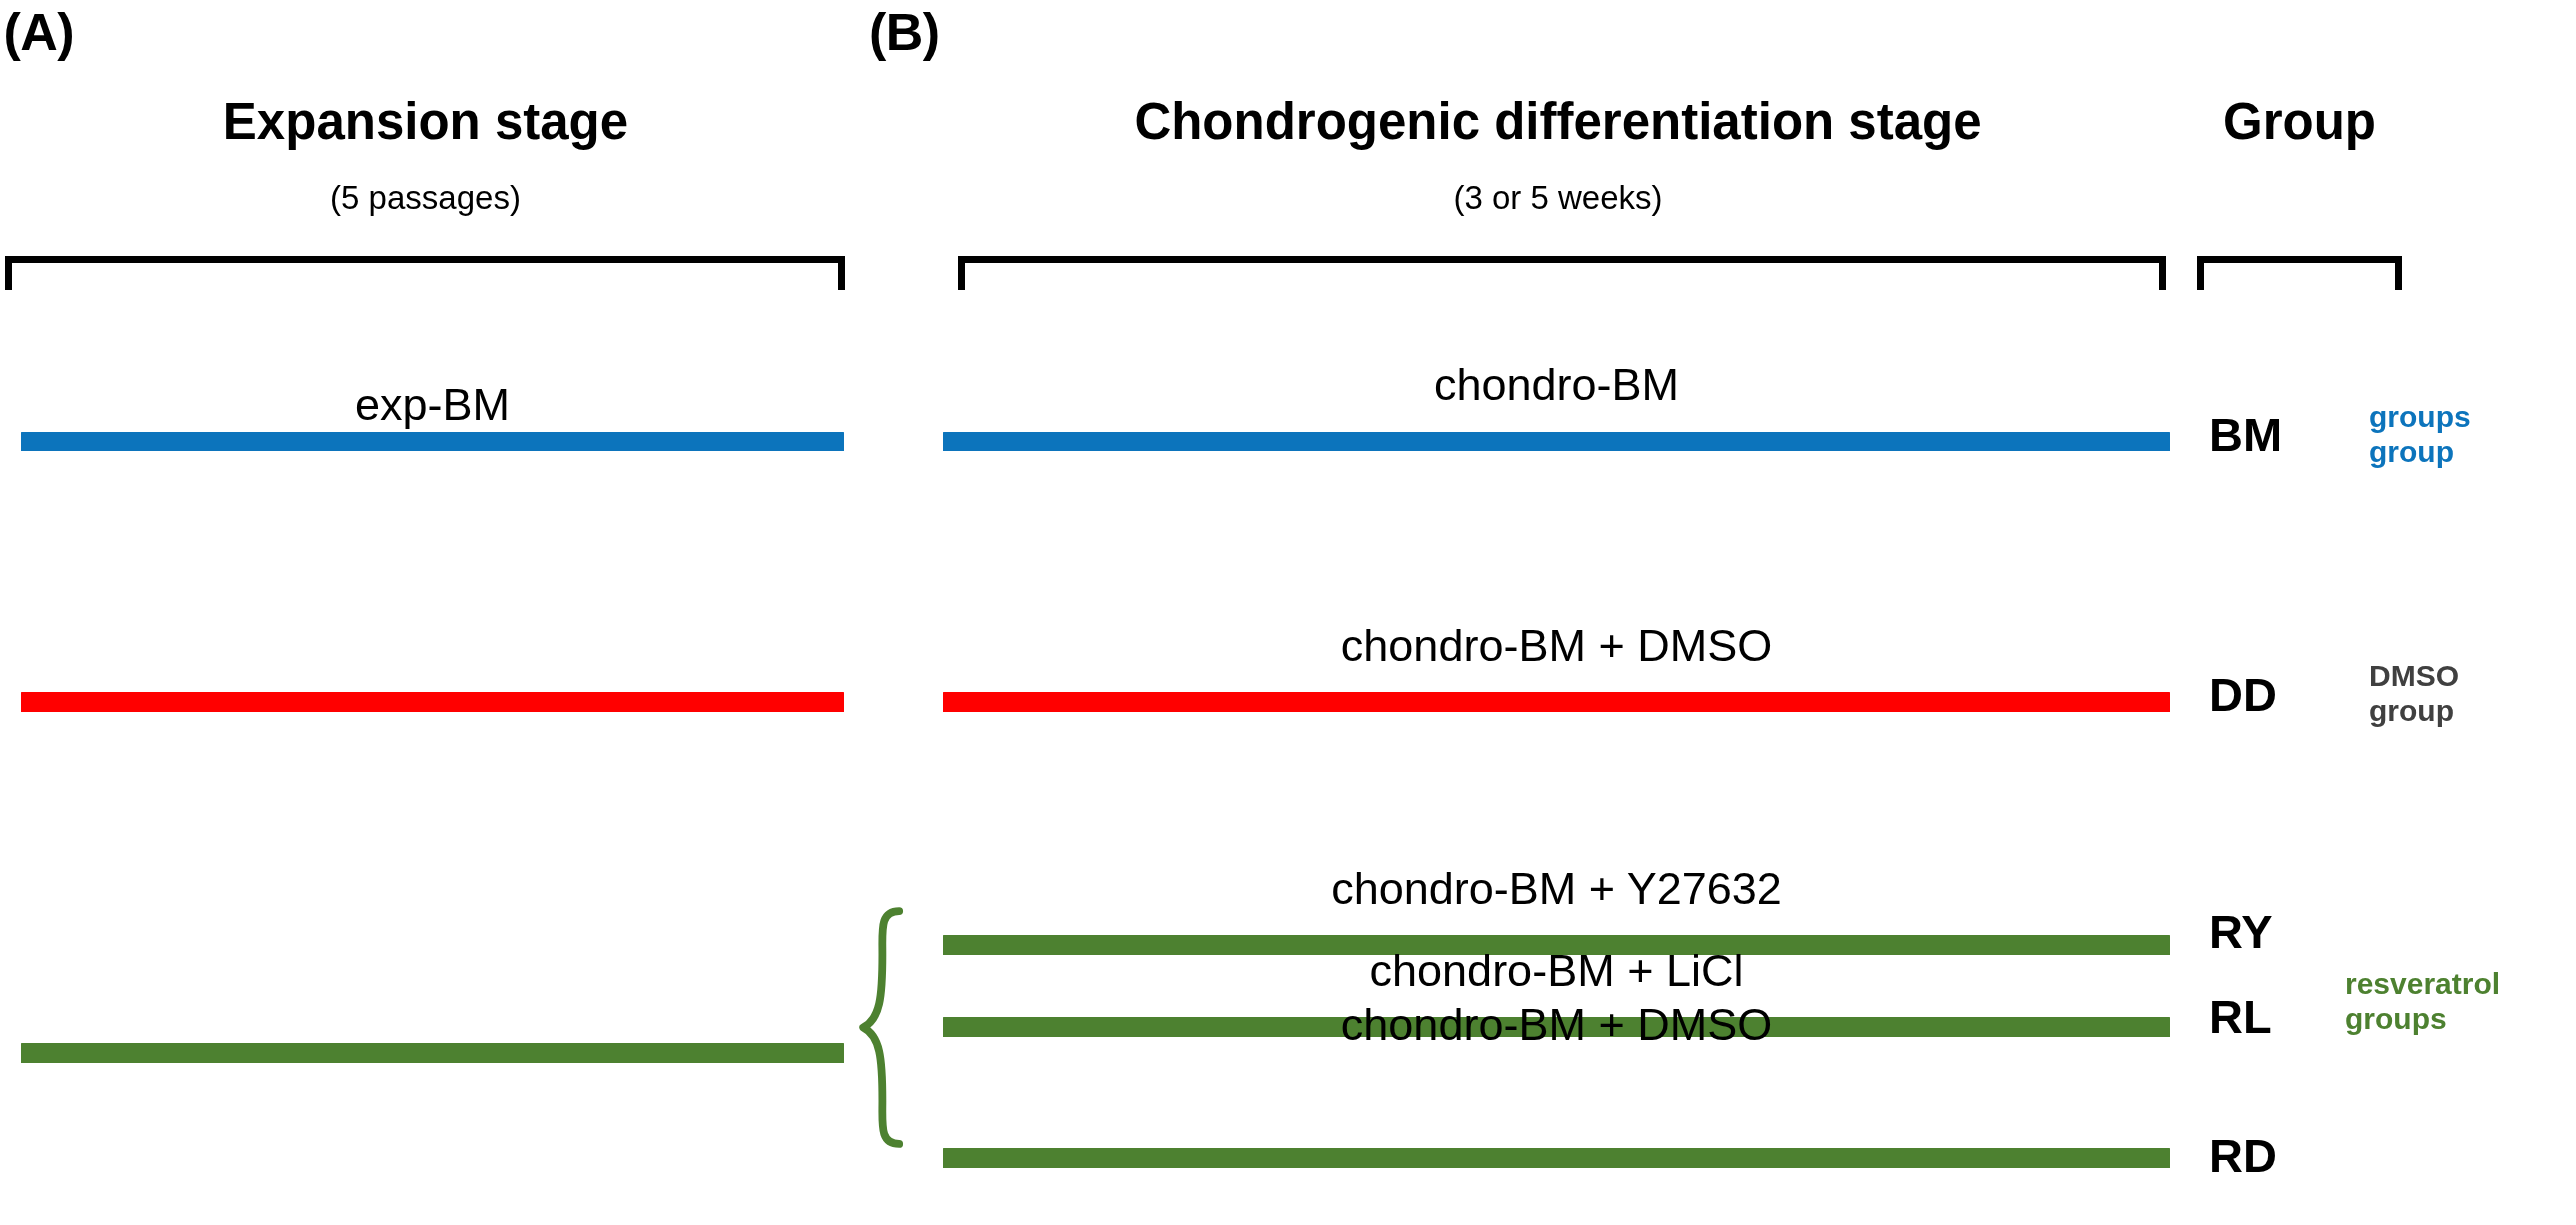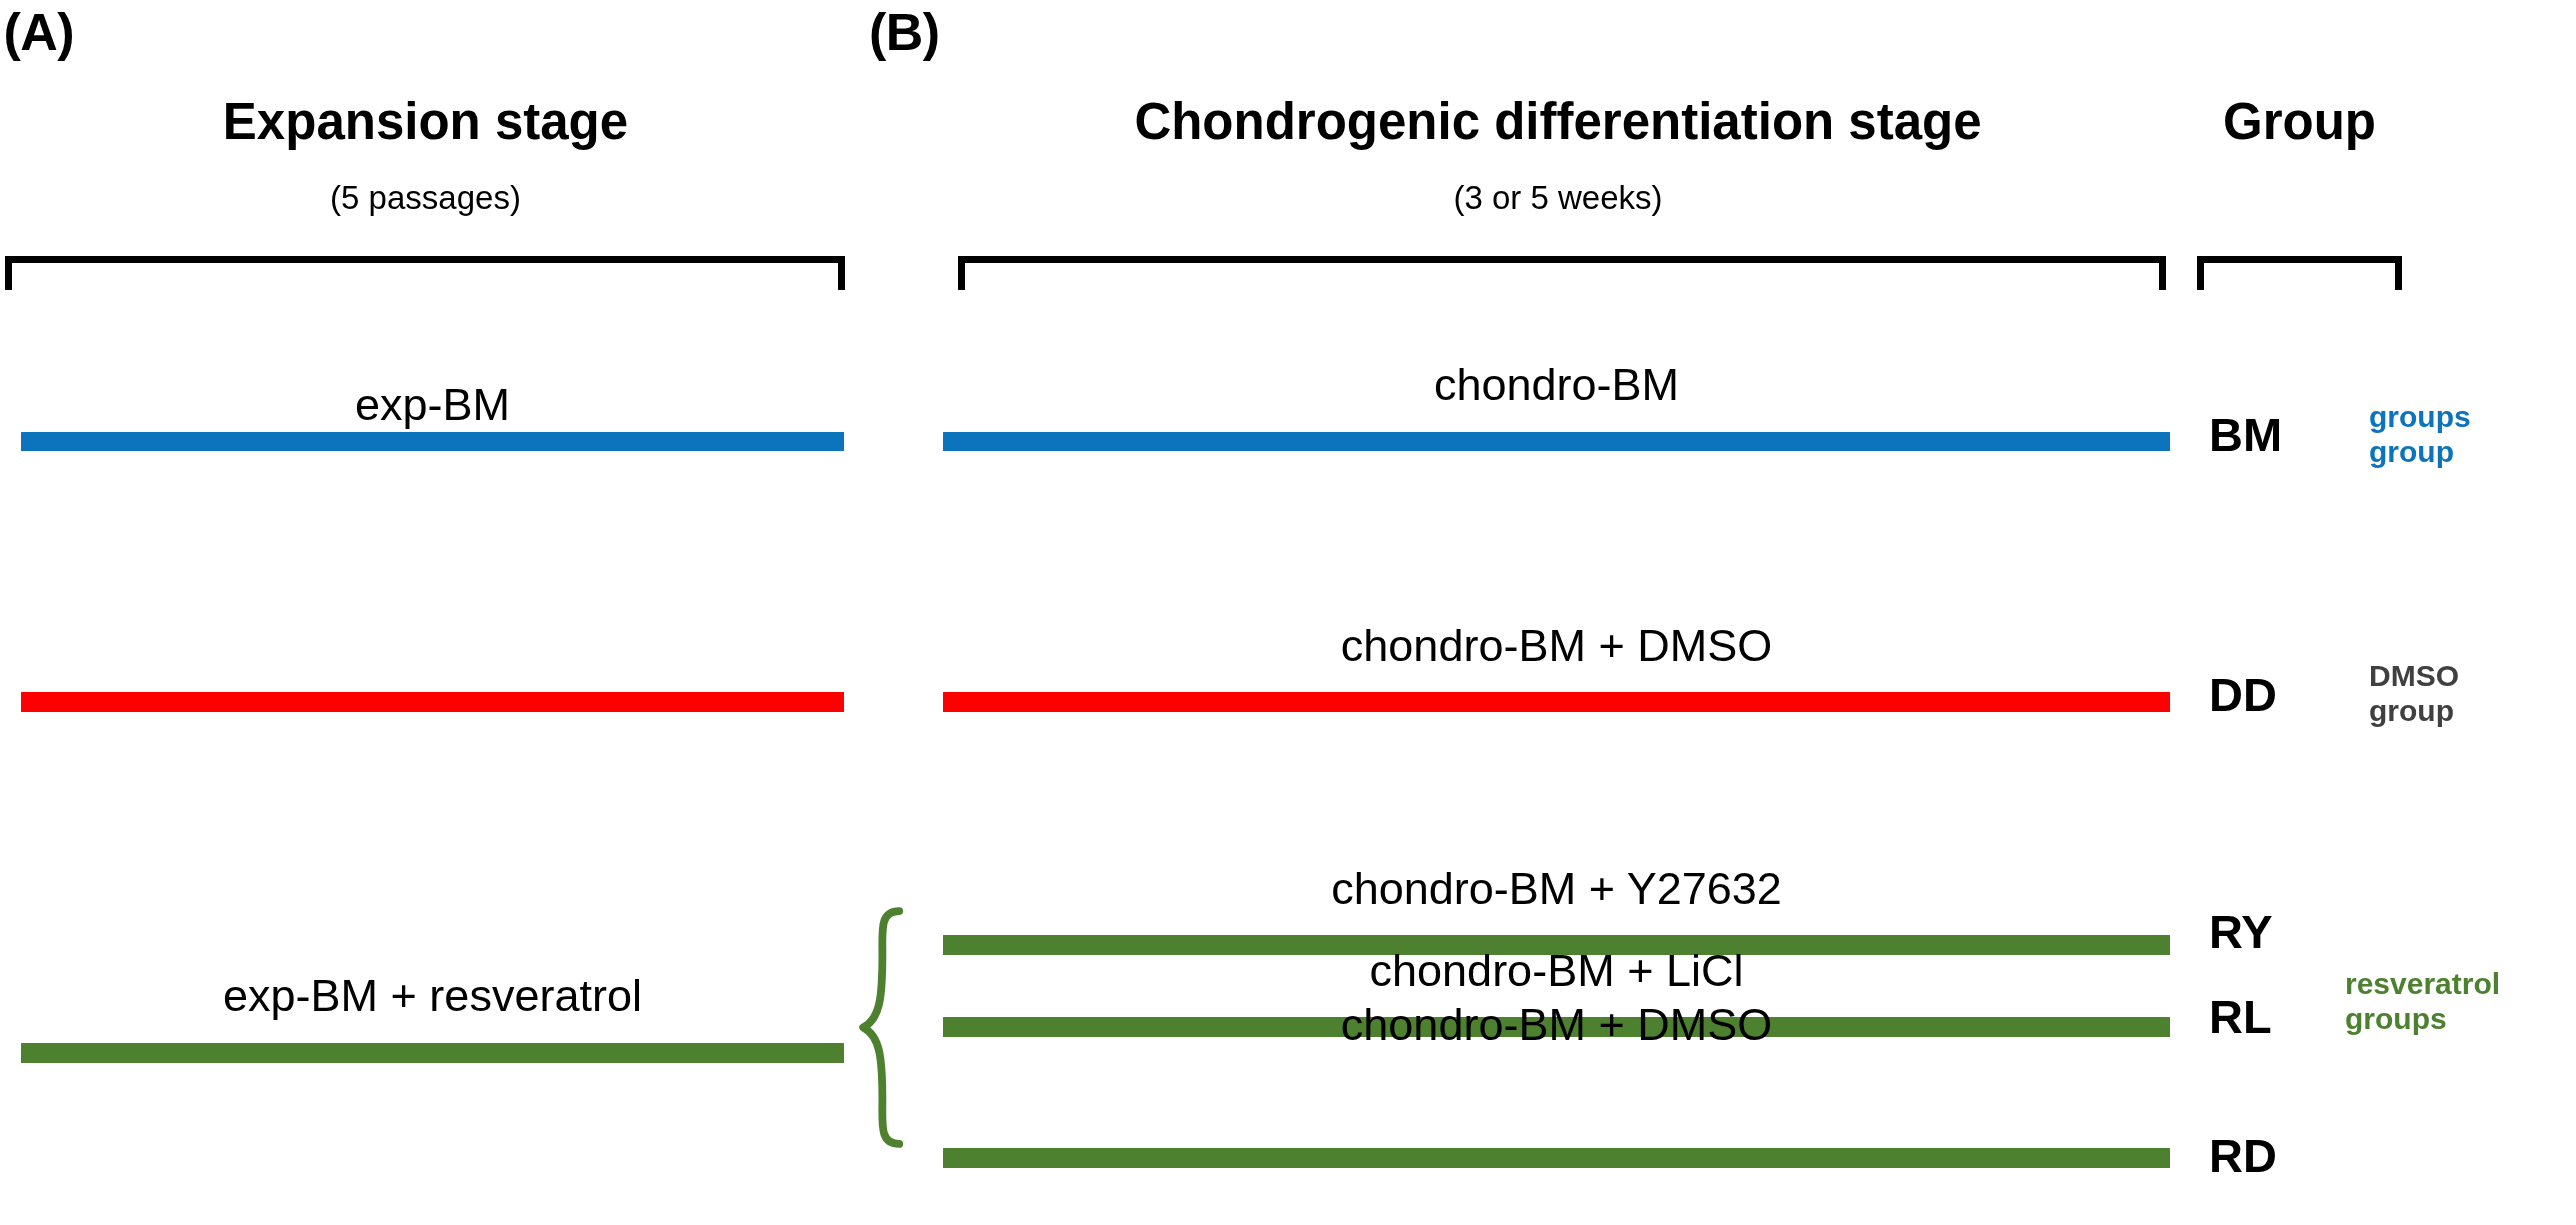--- a/index.html
+++ b/index.html
@@ -102,21 +102,20 @@
 
   <div class="abs stage-sub" style="left:0px; top:181px; width:851px;">(5 passages)</div>
 
   <div class="abs sq-bracket" style="left:4.8px; top:256px; width:840px; height:34px;"></div>
 
   <div class="abs cond-label" style="left:21px; top:382px; width:823px;">exp-BM</div>
   <div class="abs bar" style="left:21px; top:432px; width:823px; height:18.7px; background:#0C74BC;"></div>
 
   <div class="abs bar" style="left:21px; top:692px; width:823px; height:20px; background:#FF0000;"></div>
 
-  <div class="abs cond-label" style="left:21px; top:973px; width:823px;">exp-BM + resveratrol</div>
   <div class="abs bar" style="left:21px; top:1043px; width:823px; height:20px; background:#4D8130;"></div>
 
   <div class="abs panel-letter" style="left:869px; top:6px;">(B)</div>
 
   <div class="abs stage-title" style="left:940px; top:96px; width:1236px;">Chondrogenic differentiation stage</div>
 
   <div class="abs stage-sub" style="left:940px; top:181px; width:1236px;">(3 or 5 weeks)</div>
 
   <div class="abs sq-bracket" style="left:958px; top:256px; width:1208px; height:34px;"></div>
 

